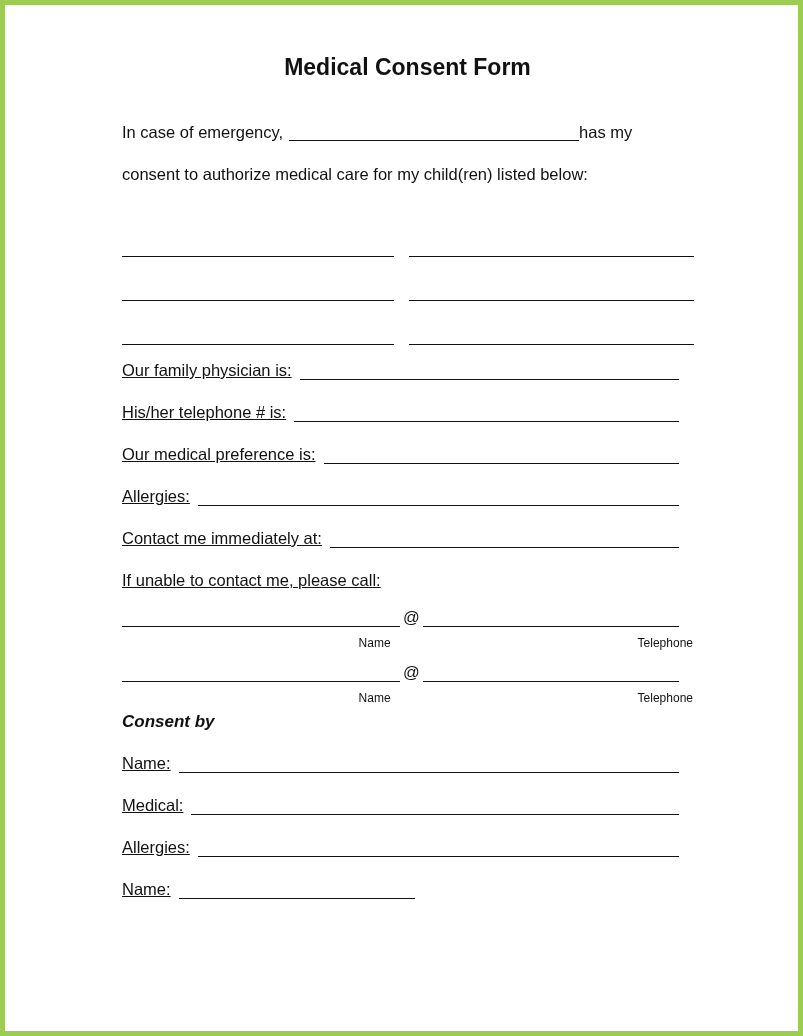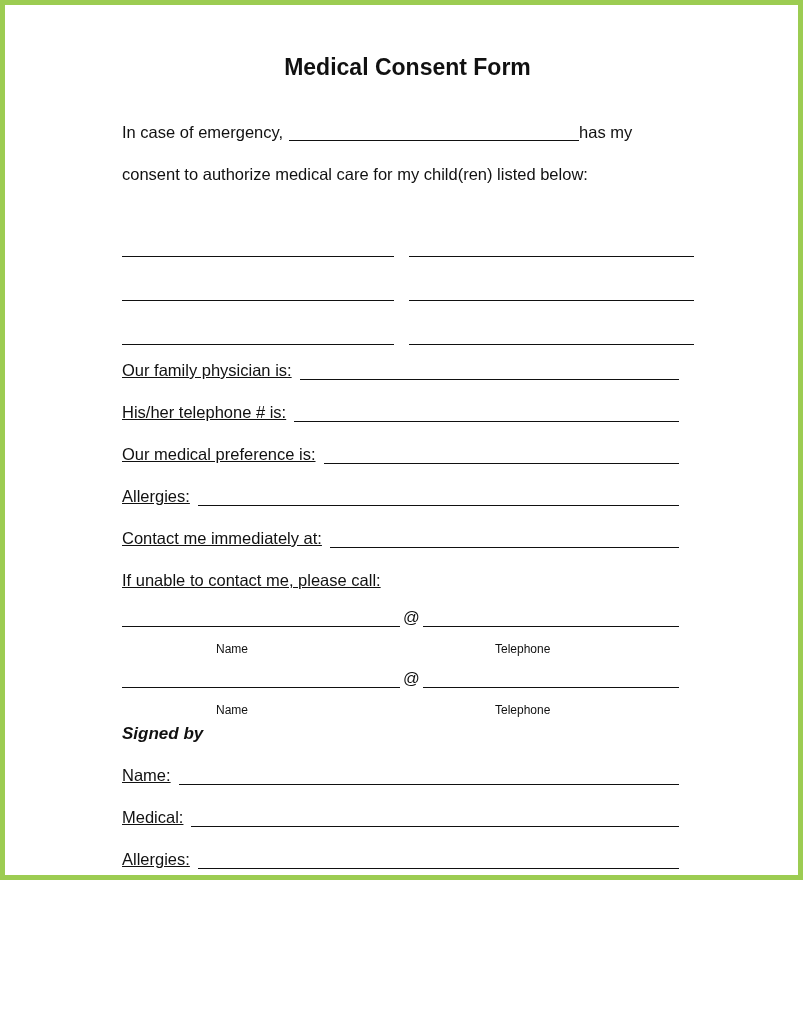--- a/index.html
+++ b/index.html
@@ -1,19 +1,19 @@
 <!DOCTYPE html>
 <html><head>
 <meta charset="utf-8">
 <style>
   html, body { margin: 0; padding: 0; background: #ffffff; }
   .page {
     box-sizing: border-box;
     width: 803px;
-    height: 880px;
+    height: 1036px;
     border: 5px solid #9ccc52;
     background: #ffffff;
     font-family: "Liberation Sans", sans-serif;
     color: #111111;
     padding: 48px 105px 0 117px;
     overflow: hidden;
   }
   .title {
     margin: 0 0 30px 0;
     text-align: center;
@@ -63,21 +63,22 @@
     line-height: 19px;
     padding-right: 14px;
   }
   .contact-name-blank { width: 278px; }
   .contact-at { margin: 0 3px; }
   .contact-tel-blank { flex: 1; }
   .contact-labels {
     display: flex;
     font-size: 12px;
     line-height: 16px;
-    margin-top: 14px;
+    margin-top: 8px;
+    justify-content: flex-end;
   }
   .contact-labels .name-label { width: 220px; text-align: center; }
   .contact-labels .tel-label { margin-left: 153px; }
 
   .signed-by {
     margin: 6px 0 22px 0;
     font-size: 17px;
     font-weight: bold;
     font-style: italic;
     line-height: 20px;
@@ -148,21 +149,21 @@
       <span class="blank contact-name-blank"></span>
       <span class="contact-at">@</span>
       <span class="blank contact-tel-blank"></span>
     </div>
     <div class="contact-labels">
       <span class="name-label">Name</span>
       <span class="tel-label">Telephone</span>
     </div>
   </div>
 
-  <p class="signed-by">Signed by</p>
+  <p class="signed-by">Consent by</p>
 
   <div class="fields" style="margin-top:0;">
     <div class="field-row">
       <span class="label">Name:</span>
       <span class="blank flex-blank"></span>
     </div>
     <div class="field-row">
       <span class="label">Medical:</span>
       <span class="blank flex-blank"></span>
     </div>

